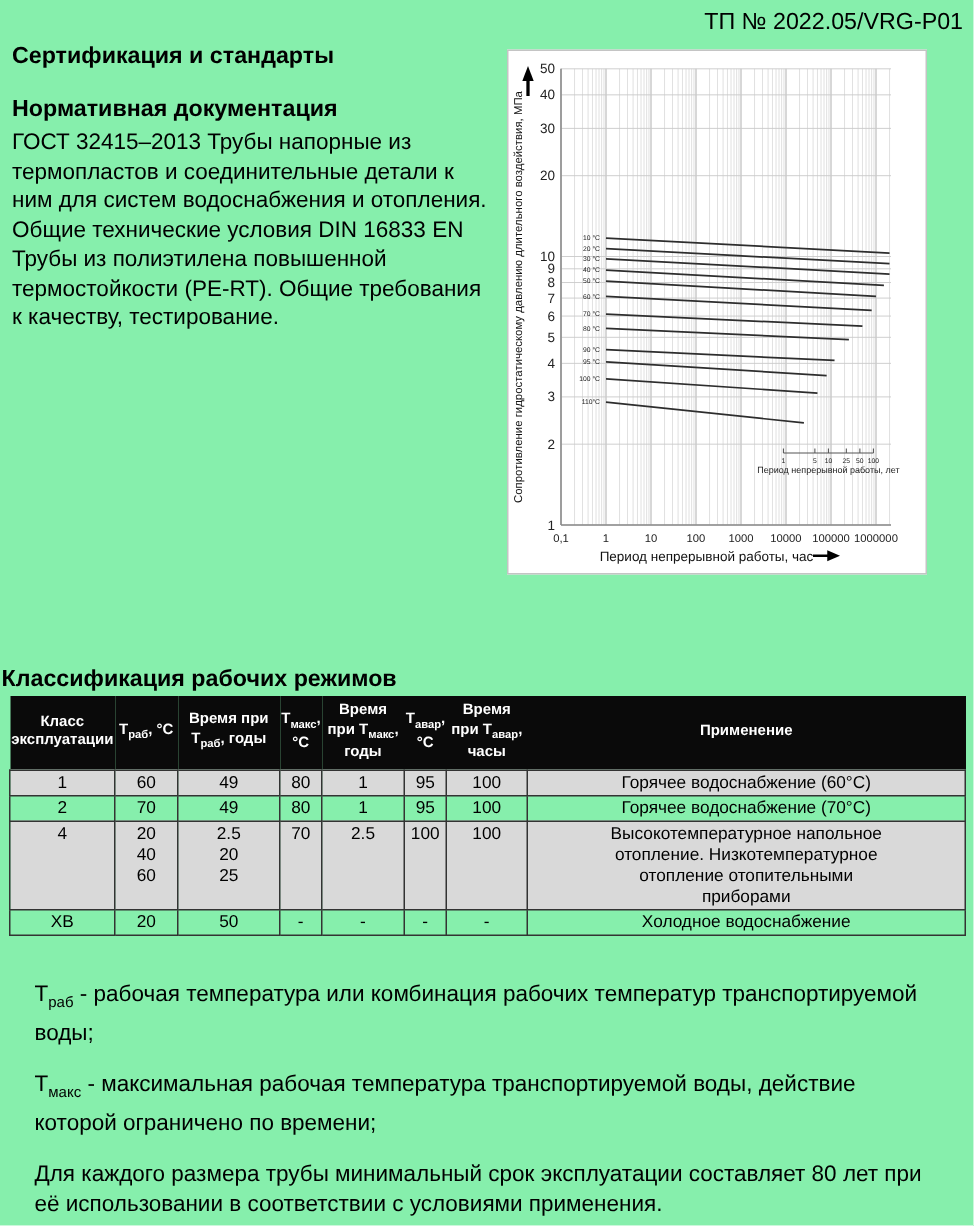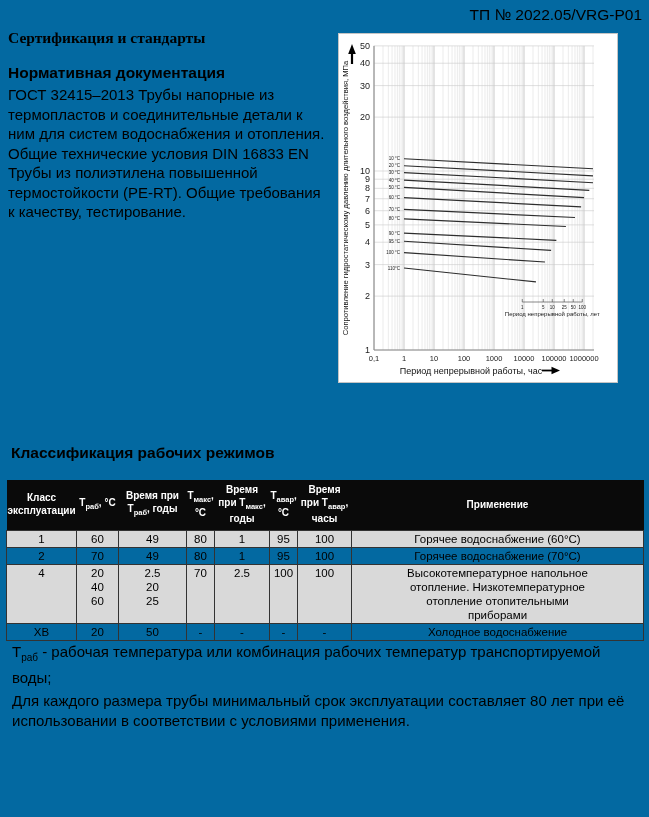--- a/index.html
+++ b/index.html
@@ -1,42 +1,42 @@
 <!DOCTYPE html>
 <html><head>
 <meta charset="utf-8">
 <style>
   html,body{margin:0;padding:0;background:#fff;}
   body{width:649px;height:817px;font-family:"Liberation Sans","DejaVu Sans",sans-serif;color:#000;}
-  .page{position:relative;width:649px;height:817px;overflow:hidden;background:#0369a1;}
+  .page{position:relative;width:649px;height:817px;overflow:hidden;background:#86efac;}
 
   .doc-number{position:absolute;top:6px;right:7px;font-size:15.5px;color:#000;}
 
   .left-col{position:absolute;left:8px;top:28px;width:320px;}
   .left-col h3{font-size:15.5px;font-weight:bold;margin:0;line-height:20px;}
   .left-col p{font-size:15px;margin:0;line-height:19.5px;}
-  .h-cert{margin:0 0 15px 0 !important;font-family:Liberation Serif, serif;}
+  .h-cert{margin:0 0 15px 0 !important;}
   .p-cert{margin:0 0 22px 0 !important;}
   .h-norm{margin:0 0 2px 0 !important;}
 
   .chart-box{position:absolute;left:338px;top:33px;width:280px;height:350px;border:1px solid #c4c4c4;background:#fff;box-sizing:border-box;}
   #chart-svg{display:block;width:278px;height:348px;}
   #chart-svg text{font-family:"Liberation Sans","DejaVu Sans",sans-serif;}
 
-  .section-title{position:absolute;left:11px;top:444px;font-size:15.5px;font-weight:bold;margin:0;}
-
-  table.modes{position:absolute;left:6px;top:480px;width:637px;border-collapse:collapse;table-layout:fixed;}
+  .section-title{position:absolute;left:1px;top:444px;font-size:15.5px;font-weight:bold;margin:0;}
+
+  table.modes{position:absolute;left:6px;top:464px;width:637px;border-collapse:collapse;table-layout:fixed;}
   table.modes th{background:#0a0a0a;color:#fff;font-size:10px;font-weight:bold;line-height:12.5px;padding:4px 1px;vertical-align:middle;}
   table.modes td{border:1px solid #333;font-size:11.5px;line-height:14px;padding:1px 2px;text-align:center;vertical-align:top;white-space:pre-line;}
   tr.shaded td{background:#d9d9d9;}
   col.c1{width:70px;} col.c2{width:42px;} col.c3{width:68px;} col.c4{width:28px;}
   col.c5{width:55px;} col.c6{width:28px;} col.c7{width:54px;} col.c8{width:292px;}
 
   .notes{position:absolute;left:8px;top:638px;width:636px;font-size:15px;line-height:19.5px;}
-  .notes p{margin:4px;}
+  .notes p{margin:15px;}
   .notes sub{font-size:10px;}
   table.modes sub{font-size:7.5px;}
 </style>
 </head>
 <body>
 
 <div class="page">
 
   <div class="doc-number">ТП № 2022.05/VRG-P01</div>
 
@@ -269,16 +269,17 @@
         <td>-</td>
         <td>-</td>
         <td>-</td>
         <td>Холодное водоснабжение</td>
       </tr>
     </tbody>
   </table>
 
   <div class="notes">
     <p><span>Т<sub>раб</sub></span> <span>- рабочая температура или комбинация рабочих температур транспортируемой воды;</span></p>
+    <p><span>Т<sub>макс</sub></span> <span>- максимальная рабочая температура транспортируемой воды, действие которой ограничено по времени;</span></p>
     <p><span>Для каждого размера трубы минимальный срок эксплуатации составляет 80 лет при её использовании в соответствии с условиями применения.</span></p>
   </div>
 
 </div>
 
 </body></html>

